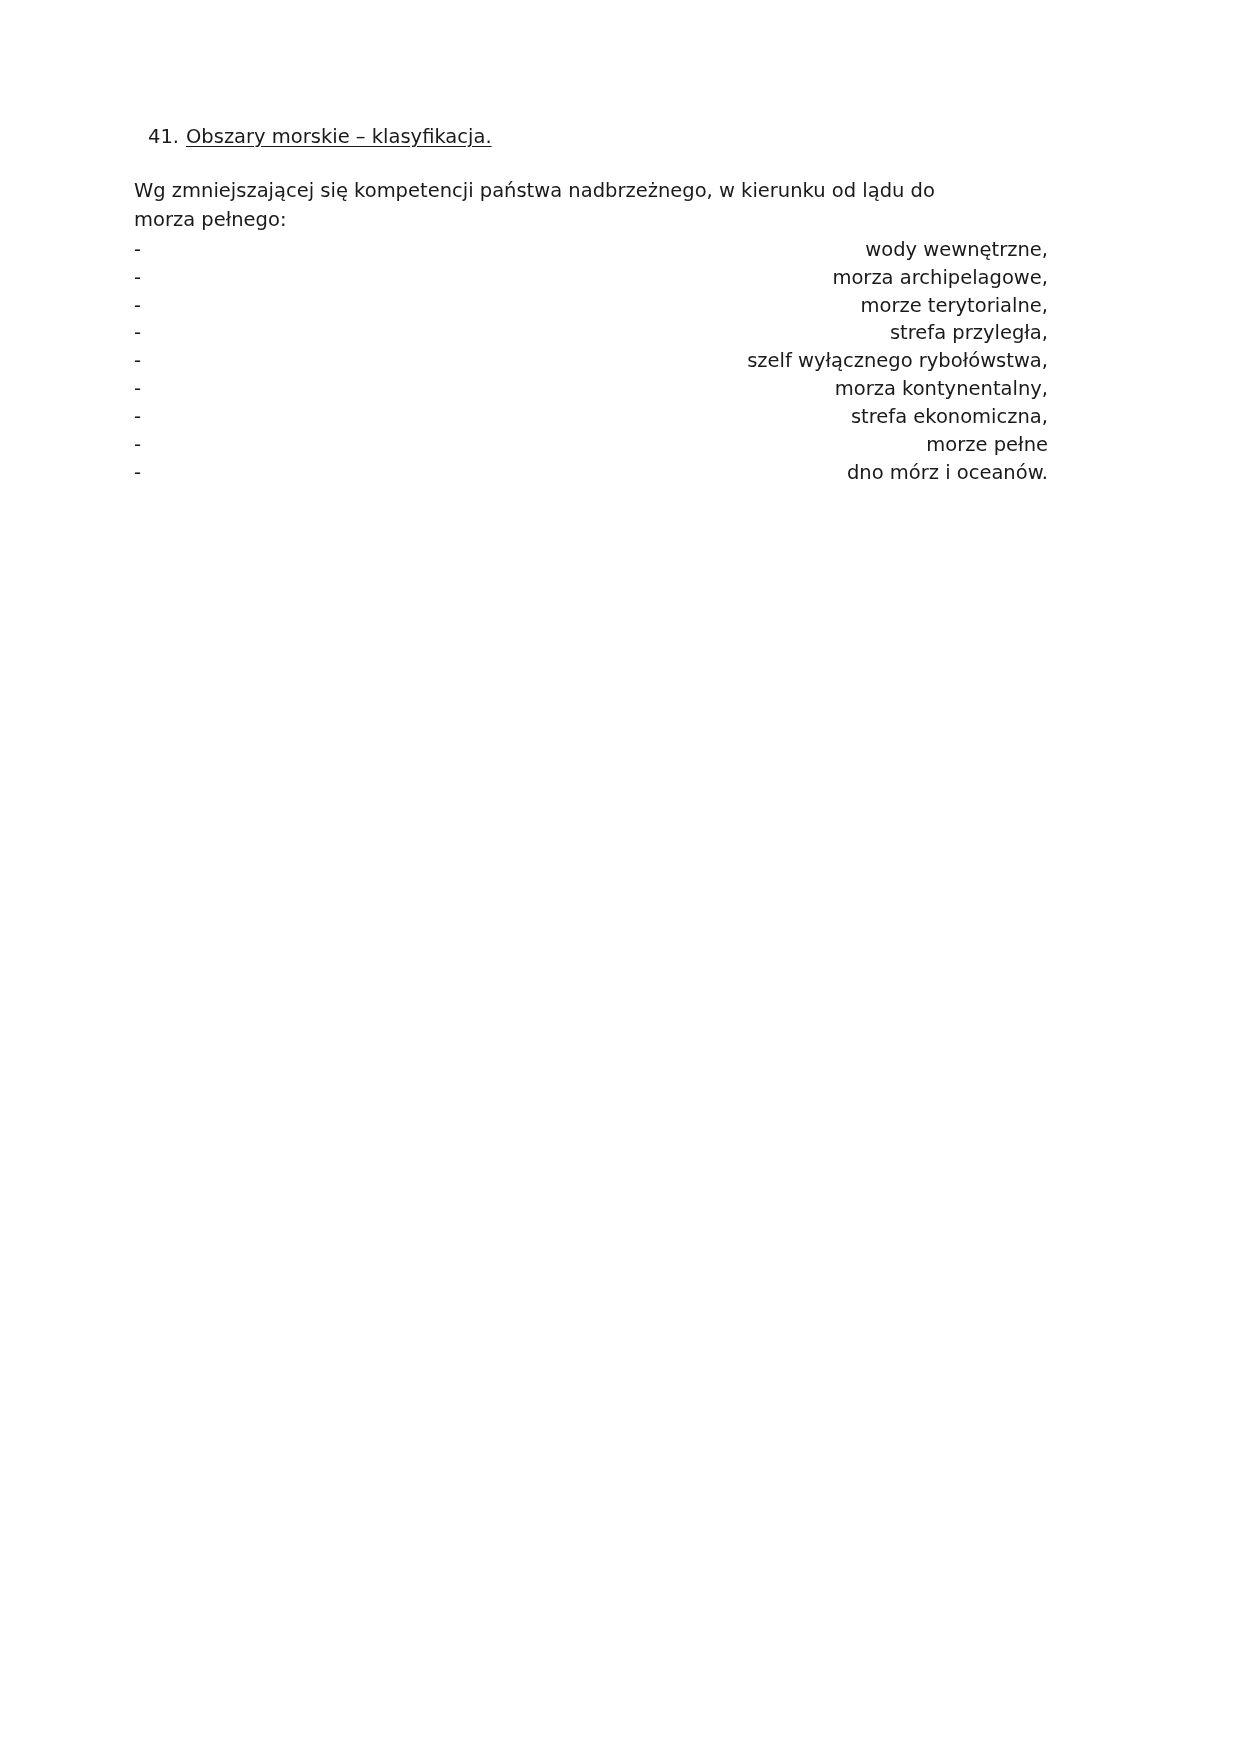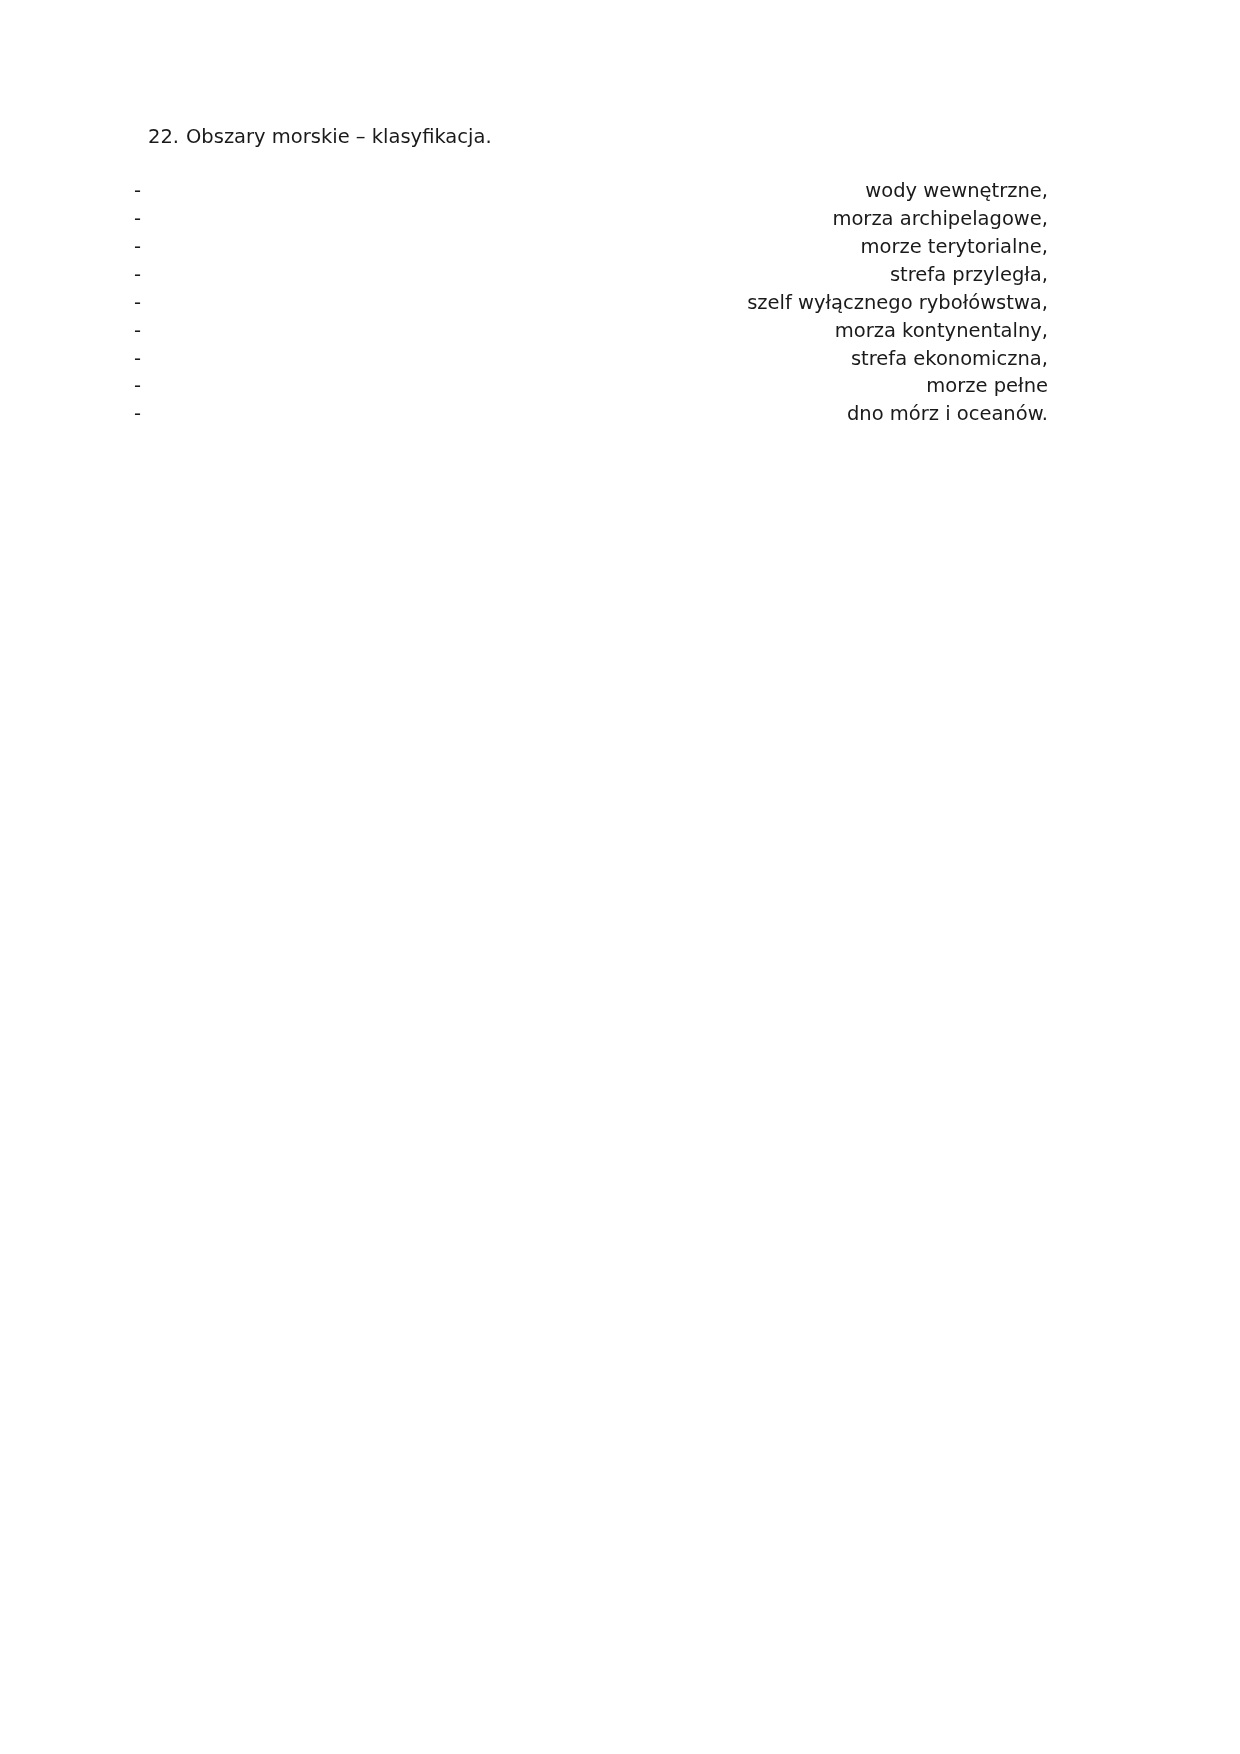--- a/index.html
+++ b/index.html
@@ -28,20 +28,21 @@
     align-items: baseline;
     font-size: 19.5px;
     line-height: 1.5;
     margin-bottom: 26px;
   }
   .heading-number {
     width: 38px;
     flex: 0 0 38px;
   }
   .heading-title {
+    text-decoration: underline;
     text-underline-offset: 3px;
   }
   .intro {
     font-size: 19.5px;
     line-height: 1.45;
     width: 845px;
     margin: 0 0 2px 0;
     padding-left: 0;
     margin-left: -14px;
   }
@@ -66,24 +67,25 @@
     text-align: right;
   }
 </style>
 </head>
 <body>
 
 <div class="page">
   <div class="content">
 
     <div class="heading-row">
-      <span class="heading-number">22.</span>
+      <span class="heading-number">41.</span>
       <span class="heading-title">Obszary morskie – klasyfikacja.</span>
     </div>
 
+    <p class="intro">Wg zmniejszającej się kompetencji państwa nadbrzeżnego, w kierunku od lądu do morza pełnego:</p>
 
     <ul class="list">
       <li class="list-item">
         <span class="dash">-</span>
         <span class="item-text">wody wewnętrzne,</span>
       </li>
       <li class="list-item">
         <span class="dash">-</span>
         <span class="item-text">morza archipelagowe,</span>
       </li>

